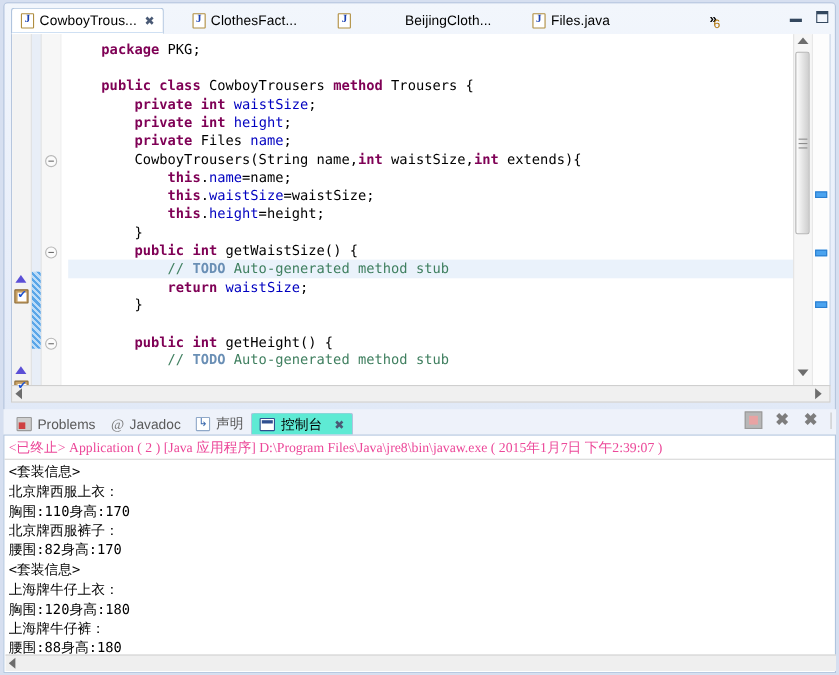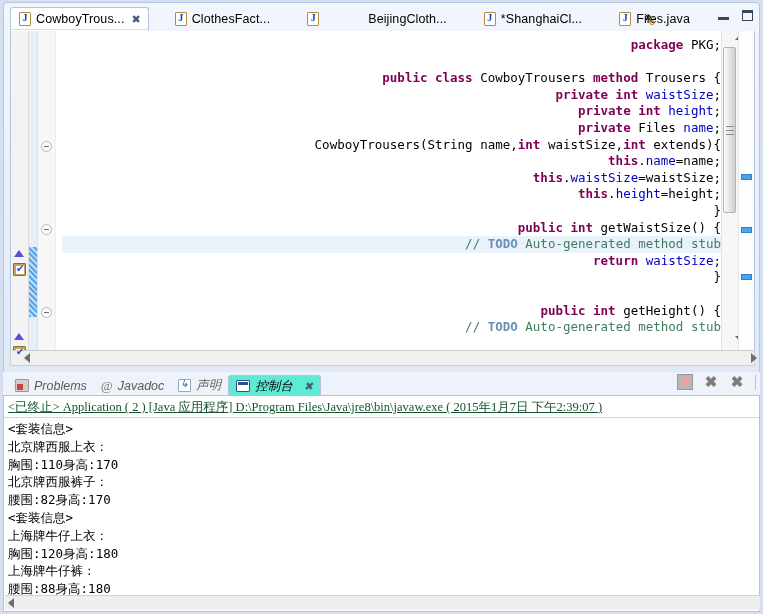--- a/index.html
+++ b/index.html
@@ -13,21 +13,20 @@
   }
   #root { position: relative; width: 763px; height: 614px; }
 
   
   .editor-frame {
     position: absolute; left: 3px; top: 2px; width: 757px; height: 428px;
     background: linear-gradient(to bottom,#f2f6fc 0%, #e8eefa 55%, #dee7f6 100%);
     border: 1px solid #b6c6de;
     border-radius: 4px 4px 5px 5px;
     box-sizing: border-box;
-    text-align: right;
   }
 
   
   .tabbar {
     position: absolute; left: 0; top: 0; width: 757px; height: 28px;
     box-sizing: border-box;
   }
   .tabs { position: absolute; left: 6px; top: 3px; height: 25px; display: flex; align-items: flex-end;}
   .tab {
     position: relative;
@@ -211,21 +210,21 @@
   }
 
   
   .console-frame {
     position: absolute; left: 3px; top: 372px; width: 757px; height: 240px;
     background: #eef2fa;
     box-sizing: border-box;
   }
   .console-tabs {
     position: absolute; left: 0; top: 0; width: 757px; height: 24px;
-    display: flex; align-items: flex-end; font-style: italic;
+    display: flex; align-items: flex-end;
   }
   .ctab {
     height: 21px; display: flex; align-items: center; gap: 5px;
     padding: 0 7px; box-sizing: border-box; white-space: nowrap;
     font-size: 12.5px; color: #000;
     border-radius: 3px 3px 0 0;
   }
   .ctab.inactive { color: #5a5a5a; }
   .ctab.active {
     background: #5eead4;
@@ -269,23 +268,22 @@
   .tb-x, .tb-xx { color: #7d7d7d; font-size: 15px; font-weight: bold; line-height: 16px; text-align: center; }
   .tb-sep { width: 1px; height: 15px; background: #c3c3c3; }
 
   .console-body {
     position: absolute; left: 0; top: 23px; width: 757px; height: 217px;
     background: #ffffff; border: 1px solid #b0c4de; box-sizing: border-box;
   }
   .console-status {
     padding: 3px 4px 1px 4px;
     font-family: "Liberation Serif", serif;
-    font-size: 12.5px; color: #14532d; white-space: nowrap;
+    font-size: 12.5px; color: #ec4899; white-space: nowrap;
     border-bottom: 1px solid #d6d6d6;
-    text-decoration: underline;
   }
   .console-out {
     margin: 0; padding: 2px 0 0 4px;
     font-family: "DejaVu Sans Mono", monospace;
     font-size: 12.5px; line-height: 17.8px;
     color: #000; white-space: pre;
   }
   .console-hscroll {
     position: absolute; left: 1px; bottom: 1px; width: 755px; height: 15px;
     background: #efefef; border-top: 1px solid #d2d2d2; box-sizing: border-box;
@@ -305,24 +303,20 @@
             <span class="tab-label">CowboyTrous...</span>
             <span class="closex">✖</span>
           </div>
           <div class="tab inactive" style="margin-left: 18px;">
             <span class="jicon"></span>
             <span class="tab-label">ClothesFact...</span>
           </div>
           <div class="tab inactive" style="margin-left: 22px; gap: 44px;">
             <span class="jicon"></span>
             <span class="tab-label">BeijingCloth...</span>
-          </div>
-          <div class="tab inactive" style="margin-left: 22px;">
-            <span class="jicon"></span>
-            <span class="tab-label">*ShanghaiCl...</span>
           </div>
           <div class="tab inactive" style="margin-left: 22px;">
             <span class="jicon"></span>
             <span class="tab-label">Files.java</span>
           </div>
         </div>
 
       <div class="tab-overflow">
         <span class="chev">»</span><span class="cnt">6</span>
       </div>

